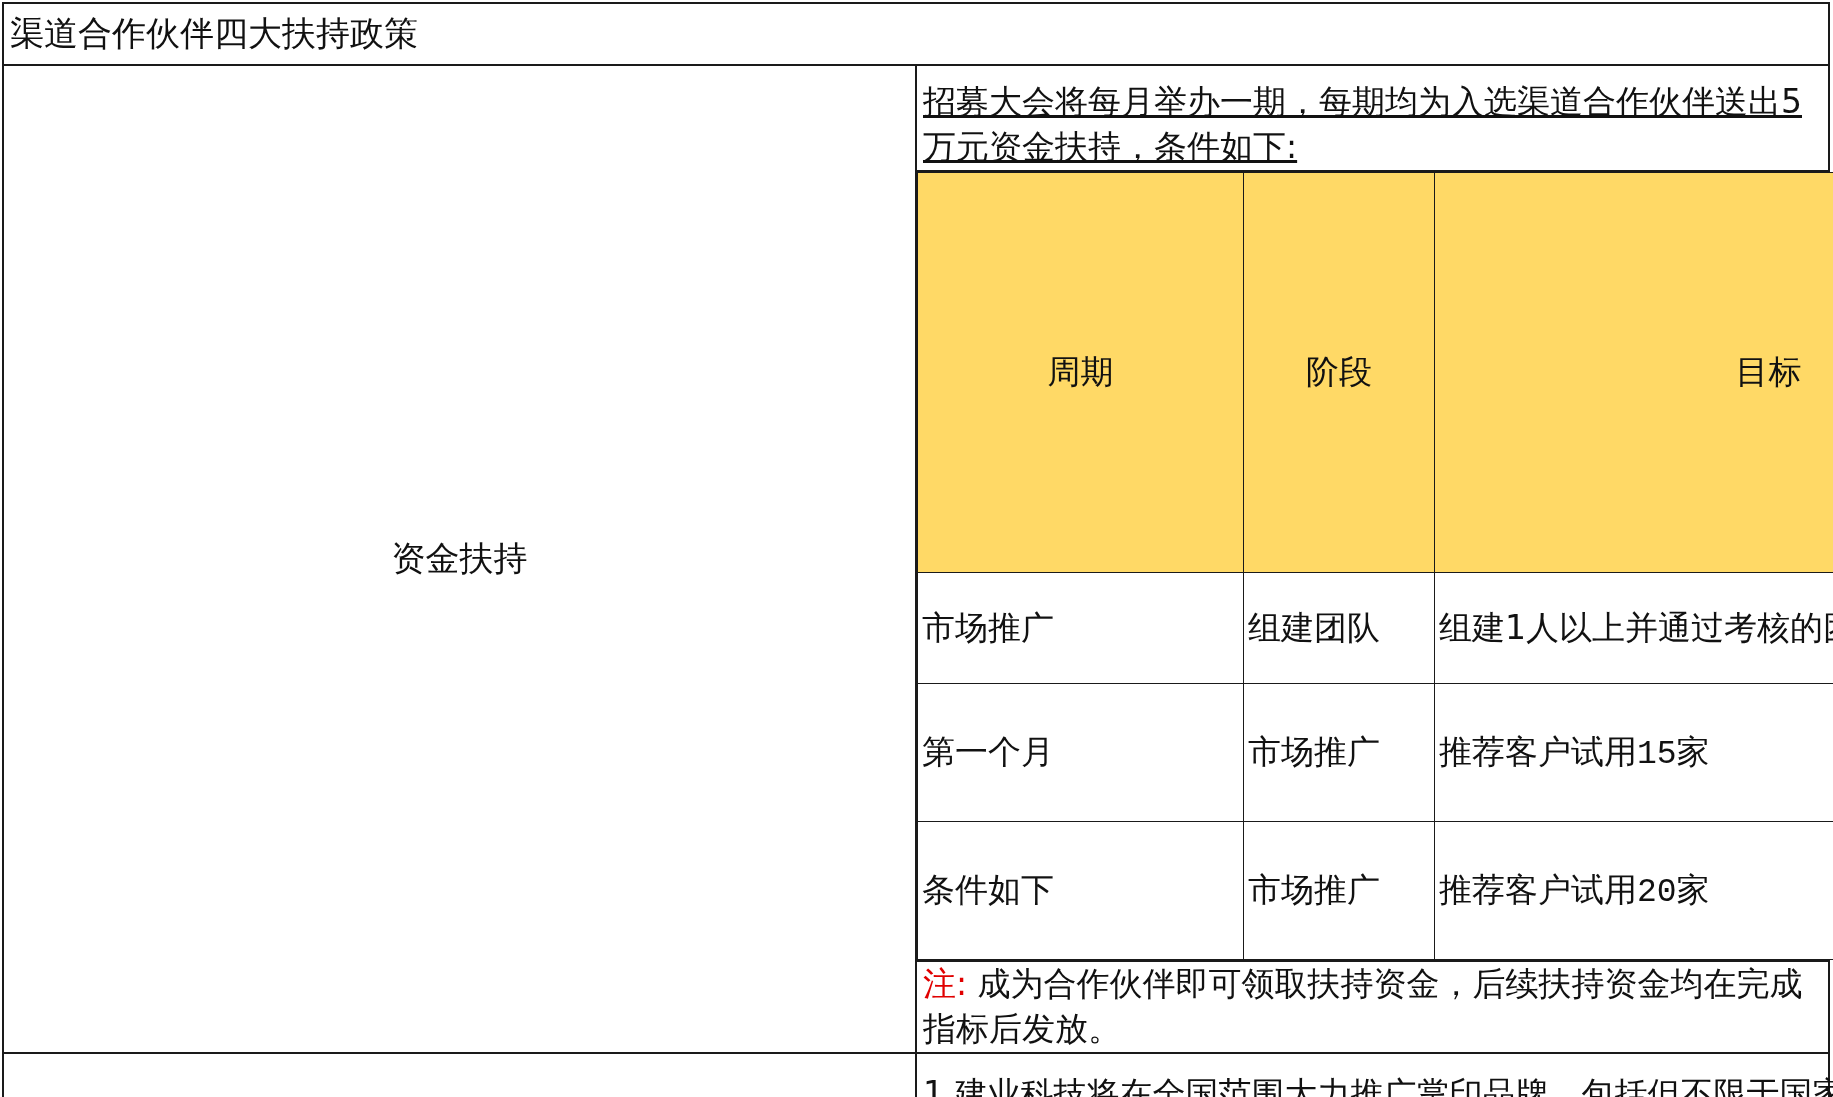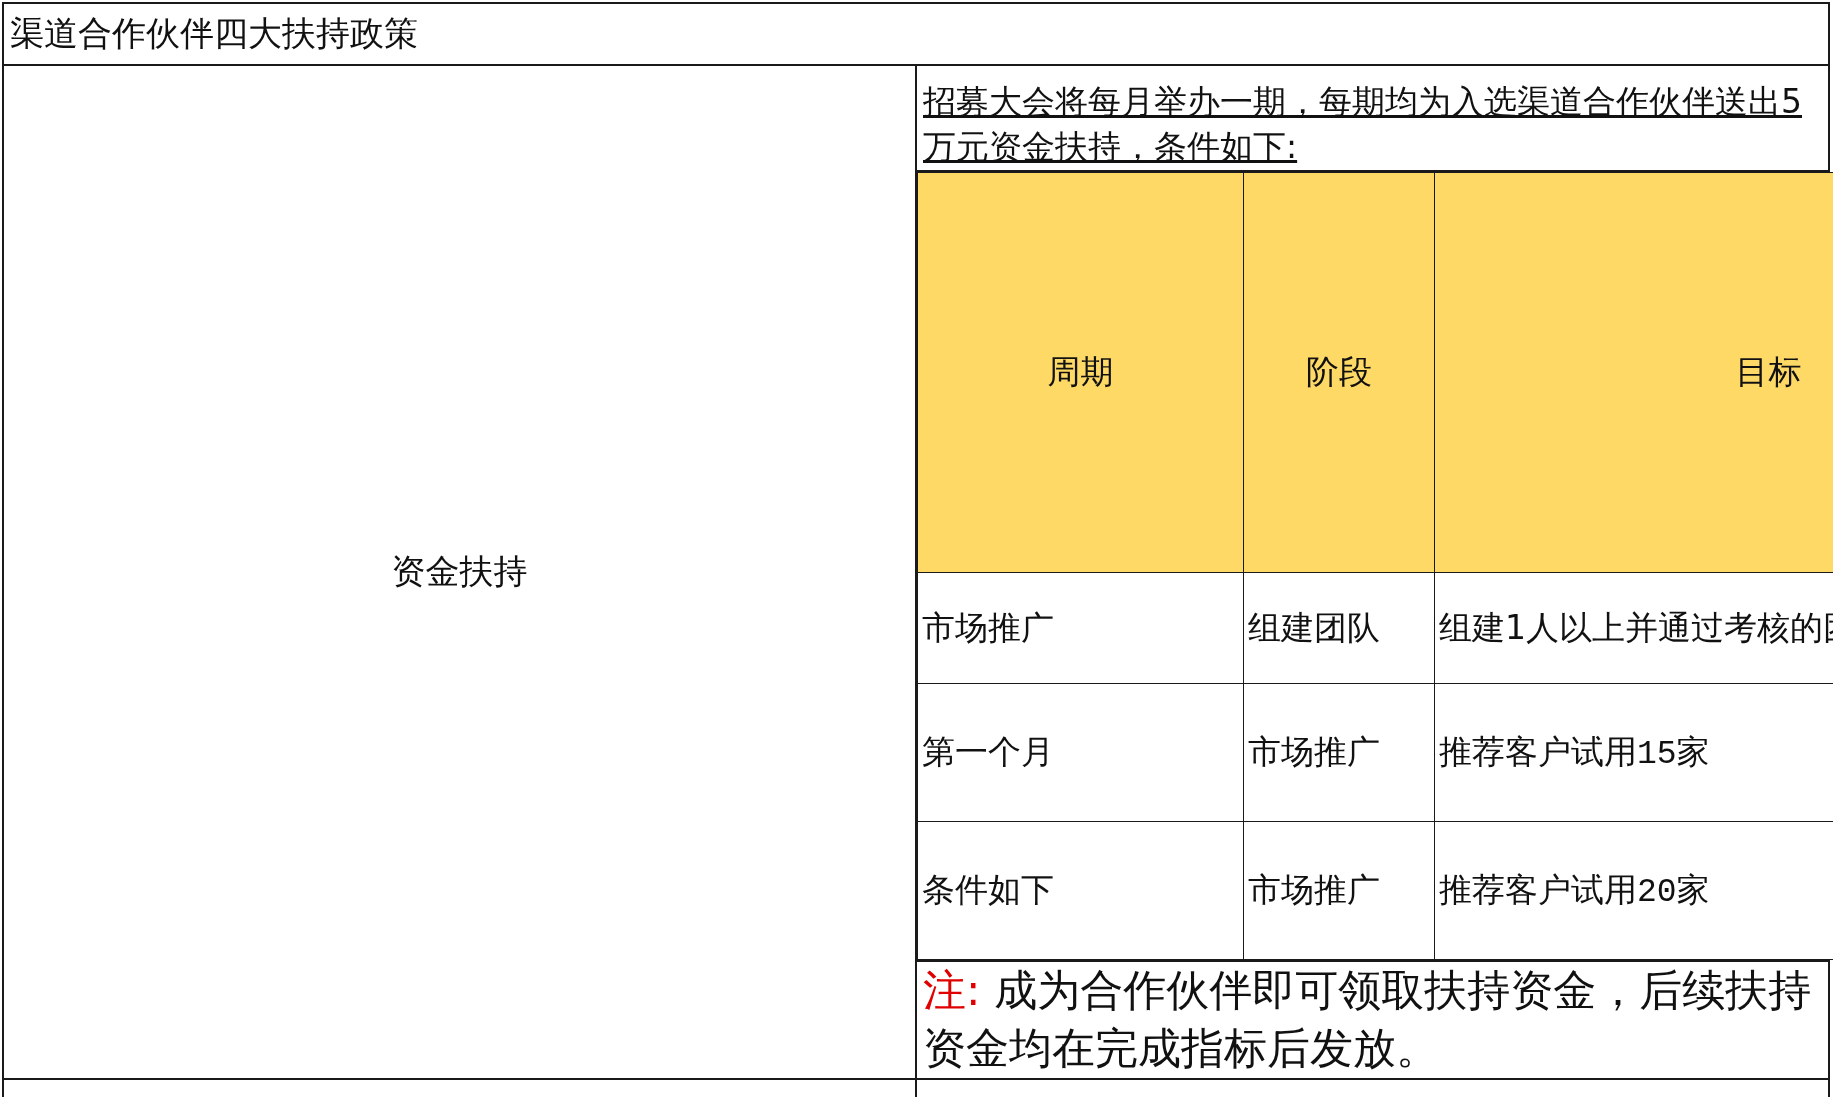--- a/index.html
+++ b/index.html
@@ -10,21 +10,21 @@
   table.policy td { border: 2.5px solid #1a1a1a; padding: 0 6px; vertical-align: middle; }
   .title { height: 60px; text-align: left; font-size: 34px; }
   .cat { width: 228px; text-align: center; font-size: 34px; }
   .intro { height: 86px; font-size: 33px; padding-top: 14px !important; text-decoration: underline; }
   .inner { width: 100%; border-collapse: collapse; table-layout: fixed; }
   .inner td { border: 1.5px solid #1a1a1a !important; font-size: 33px; padding: 0 4px !important; }
   .inner tr.hdr td { background: #FFD966; height: 66px; text-align: center; }
   .inner tr.hdr td.last { text-align: left; }
   .inner tr.r1 td { height: 110px; }
   .inner tr.r2 td, .inner tr.r3 td { height: 137px; font-family: Liberation Mono, monospace; }
-  .note { height: 76px; font-size: 43px; }
+  .note { height: 76px; font-size: 33px; }
   .note .mark { color: #e00000; }
   .multi { font-size: 33px; line-height: 43px; vertical-align: top !important; padding-top: 18px !important; }
   .multi div { white-space: nowrap; }
   .p-promo { height: 180px; }
   .nested-wrap { padding: 0 !important; border: none !important; margin-top: 28px; }
 </style>
 </head>
 <body>
 
 <table class="policy">

